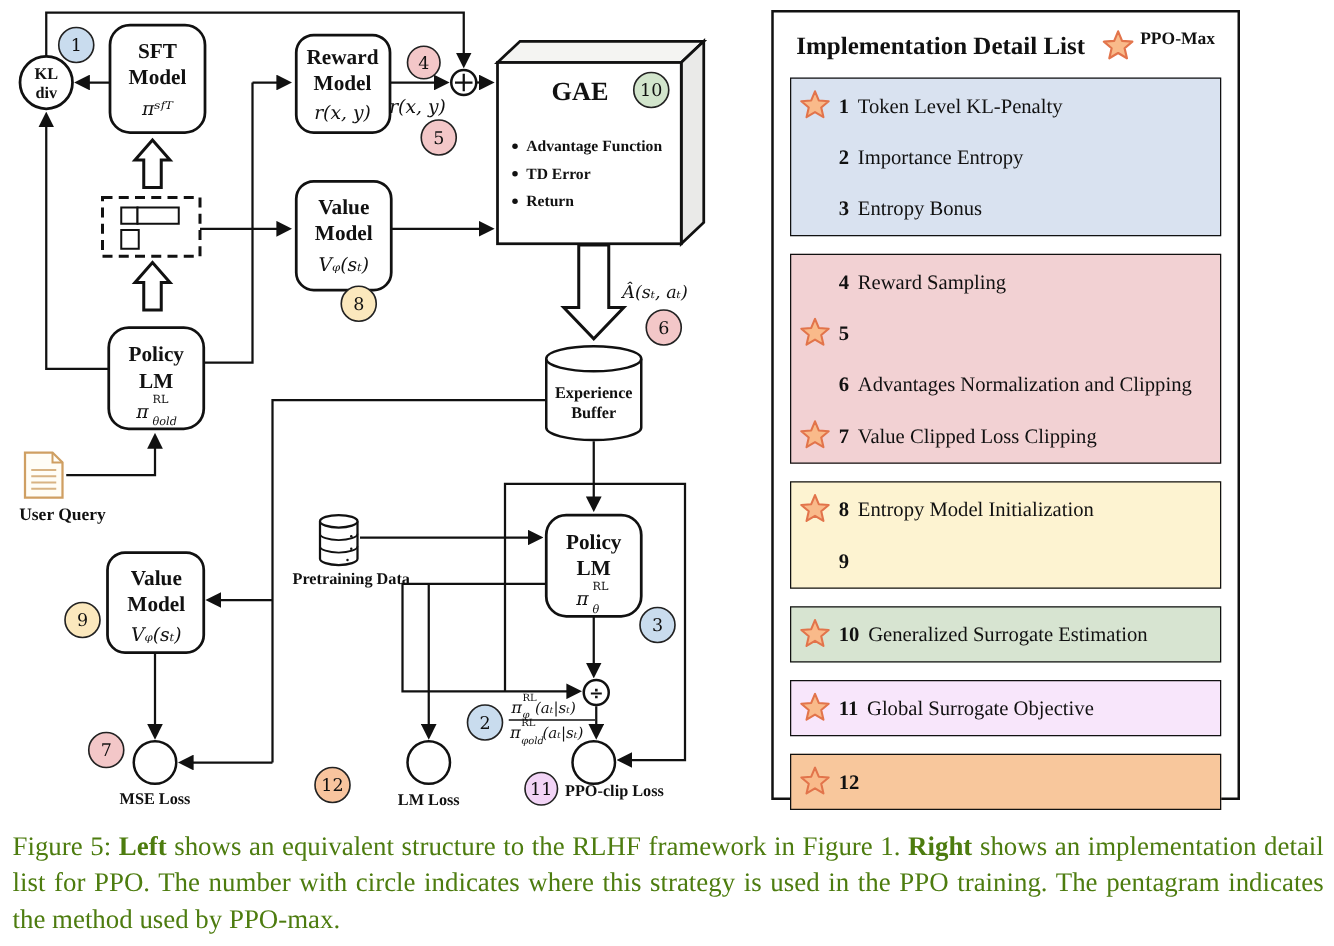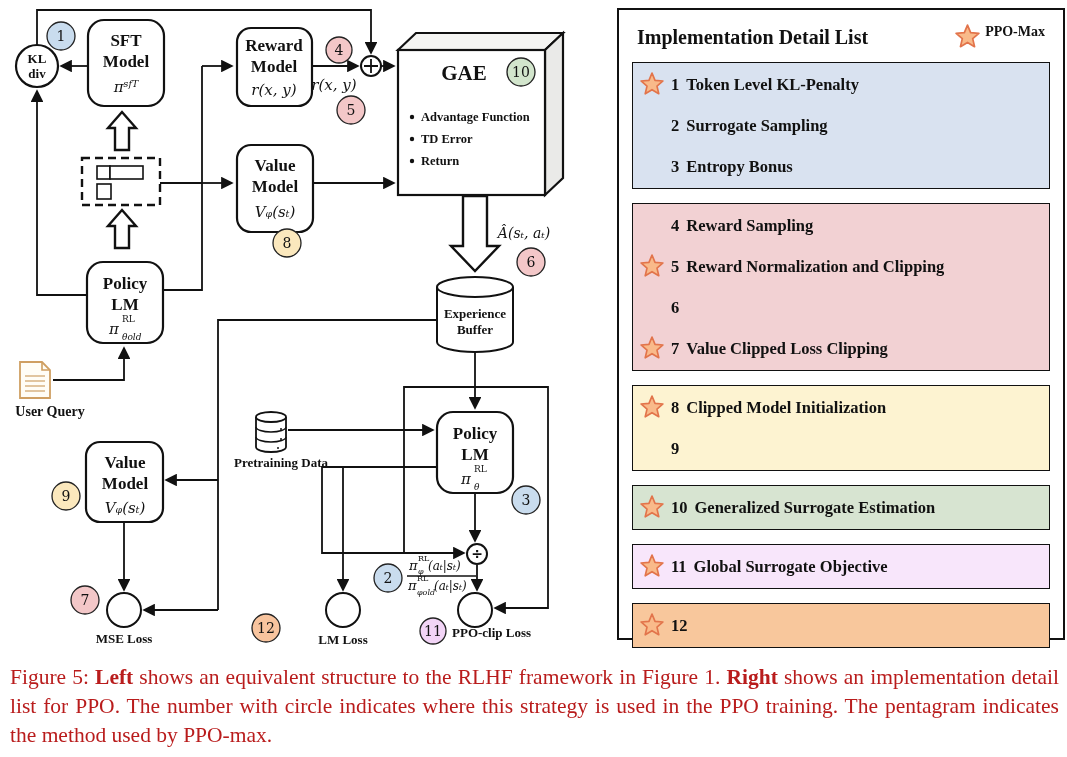--- a/index.html
+++ b/index.html
@@ -15,35 +15,35 @@
   .sup{font-family:"DejaVu Serif",serif;font-size:9px;fill:#111;text-anchor:start;font-style:normal;}
   .sub{font-family:"DejaVu Serif",serif;font-style:italic;font-size:9px;fill:#111;text-anchor:start;}
   .small-label{font-family:"Liberation Serif",serif;font-weight:bold;font-size:13px;fill:#111;text-anchor:middle;}
   .gae-title{font-family:"Liberation Serif",serif;font-weight:bold;font-size:21px;fill:#111;text-anchor:middle;}
   .bullet-t{font-family:"Liberation Serif",serif;font-weight:bold;font-size:12.5px;fill:#111;text-anchor:start;}
   .badge{stroke:#222;stroke-width:1.3;}
   .badge-t{font-family:"DejaVu Serif",serif;font-size:14px;fill:#111;text-anchor:middle;}
   .frac{font-family:"DejaVu Serif",serif;font-style:italic;font-size:12px;fill:#111;text-anchor:start;}
   .opt{font-family:"DejaVu Sans",sans-serif;font-weight:bold;font-size:14px;fill:#111;text-anchor:middle;}
   
-  .panel{position:absolute;left:617px;top:8px;width:448px;height:632px;box-sizing:border-box;
+  .panel{position:absolute;left:617px;top:8px;width:375px;height:632px;box-sizing:border-box;
          border:2.5px solid #111;background:#fff;padding:14px 13px 0 13px;}
   .panel-head{display:flex;justify-content:space-between;align-items:center;padding:0 5px 0 5px;margin-bottom:12px;}
   .panel-title{font-weight:bold;font-size:20px;}
   .legend{display:flex;align-items:flex-start;gap:4px;font-weight:bold;font-size:14px;}
   .section{border:1.6px solid #111;margin-bottom:14px;padding:1px 0;}
   .row{display:flex;align-items:center;height:41px;padding-left:6px;}
   .row .starbox{width:32px;height:27px;flex:0 0 32px;display:flex;align-items:center;}
   .row[data-star="false"] svg{visibility:hidden;}
   .inum{font-weight:bold;font-size:16.5px;}
-  .ilabel{font-weight:bold;font-size:16.5px;margin-left:7px;}
+  .ilabel{font-weight:normal;font-size:16.5px;margin-left:7px;}
   .star-poly{stroke:#e2744b;stroke-width:1.6;stroke-linejoin:round;}
   
   .caption{position:absolute;left:10px;top:663px;width:1049px;font-size:21.5px;line-height:1.36;
-           text-align:justify;color:#b91c1c;}
+           text-align:justify;color:#4d7c0f;}
   .caption b{font-weight:bold;}
 </style>
 </head>
 <body>
 
 <div class="figure">
 
   <svg id="diagram" width="612" height="655" viewBox="0 0 612 655">
     <defs>
       <marker id="arr" markerWidth="7" markerHeight="7" refX="5.5" refY="3.5" orient="auto">
@@ -225,21 +225,21 @@
         <span class="inum">1</span>
         <span class="ilabel">Token Level KL-Penalty</span>
       </div>
       <div class="row" data-star="false">
         <span class="starbox">
             <svg width="26" height="25" viewBox="0 0 24 24">
               <polygon class="star-poly" points="12,1 14.9,8 22.5,8.6 16.8,13.5 18.5,20.9 12,17 5.5,20.9 7.2,13.5 1.5,8.6 9.1,8" fill="#f9ba8a"></polygon>
             </svg>
           </span>
         <span class="inum">2</span>
-        <span class="ilabel">Surrogate Sampling</span>
+        <span class="ilabel">Importance Entropy</span>
       </div>
       <div class="row" data-star="false">
         <span class="starbox">
             <svg width="26" height="25" viewBox="0 0 24 24">
               <polygon class="star-poly" points="12,1 14.9,8 22.5,8.6 16.8,13.5 18.5,20.9 12,17 5.5,20.9 7.2,13.5 1.5,8.6 9.1,8" fill="#f9ba8a"></polygon>
             </svg>
           </span>
         <span class="inum">3</span>
         <span class="ilabel">Entropy Bonus</span>
       </div>
@@ -255,50 +255,50 @@
         <span class="inum">4</span>
         <span class="ilabel">Reward Sampling</span>
       </div>
       <div class="row" data-star="true">
         <span class="starbox">
             <svg width="26" height="25" viewBox="0 0 24 24">
               <polygon class="star-poly" points="12,1 14.9,8 22.5,8.6 16.8,13.5 18.5,20.9 12,17 5.5,20.9 7.2,13.5 1.5,8.6 9.1,8" fill="#f9ba8a"></polygon>
             </svg>
           </span>
         <span class="inum">5</span>
-        <span class="ilabel">Reward Normalization and Clipping</span>
       </div>
       <div class="row" data-star="false">
         <span class="starbox">
             <svg width="26" height="25" viewBox="0 0 24 24">
               <polygon class="star-poly" points="12,1 14.9,8 22.5,8.6 16.8,13.5 18.5,20.9 12,17 5.5,20.9 7.2,13.5 1.5,8.6 9.1,8" fill="#f9ba8a"></polygon>
             </svg>
           </span>
         <span class="inum">6</span>
+        <span class="ilabel">Advantages Normalization and Clipping</span>
       </div>
       <div class="row" data-star="true">
         <span class="starbox">
             <svg width="26" height="25" viewBox="0 0 24 24">
               <polygon class="star-poly" points="12,1 14.9,8 22.5,8.6 16.8,13.5 18.5,20.9 12,17 5.5,20.9 7.2,13.5 1.5,8.6 9.1,8" fill="#f9ba8a"></polygon>
             </svg>
           </span>
         <span class="inum">7</span>
         <span class="ilabel">Value Clipped Loss Clipping</span>
       </div>
     </div>
 
     <div class="section" style="background: rgb(253, 243, 209);">
       <div class="row" data-star="true">
         <span class="starbox">
             <svg width="26" height="25" viewBox="0 0 24 24">
               <polygon class="star-poly" points="12,1 14.9,8 22.5,8.6 16.8,13.5 18.5,20.9 12,17 5.5,20.9 7.2,13.5 1.5,8.6 9.1,8" fill="#f9ba8a"></polygon>
             </svg>
           </span>
         <span class="inum">8</span>
-        <span class="ilabel">Clipped Model Initialization</span>
+        <span class="ilabel">Entropy Model Initialization</span>
       </div>
       <div class="row" data-star="false">
         <span class="starbox">
             <svg width="26" height="25" viewBox="0 0 24 24">
               <polygon class="star-poly" points="12,1 14.9,8 22.5,8.6 16.8,13.5 18.5,20.9 12,17 5.5,20.9 7.2,13.5 1.5,8.6 9.1,8" fill="#f9ba8a"></polygon>
             </svg>
           </span>
         <span class="inum">9</span>
       </div>
     </div>

